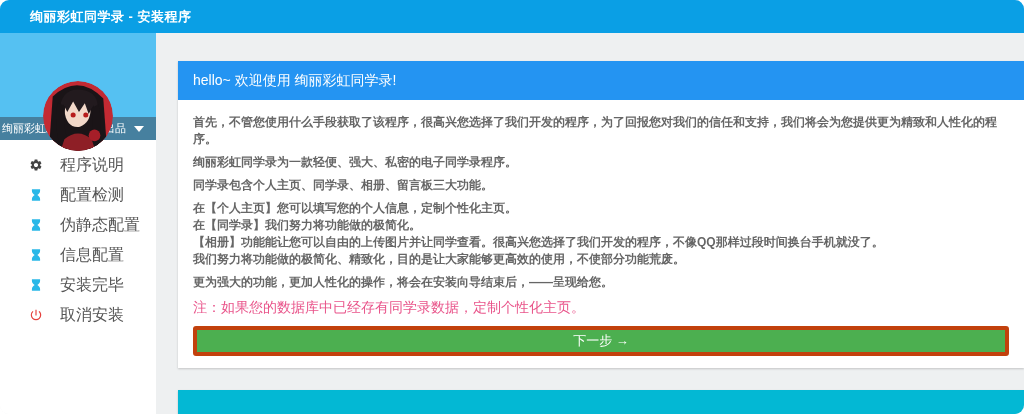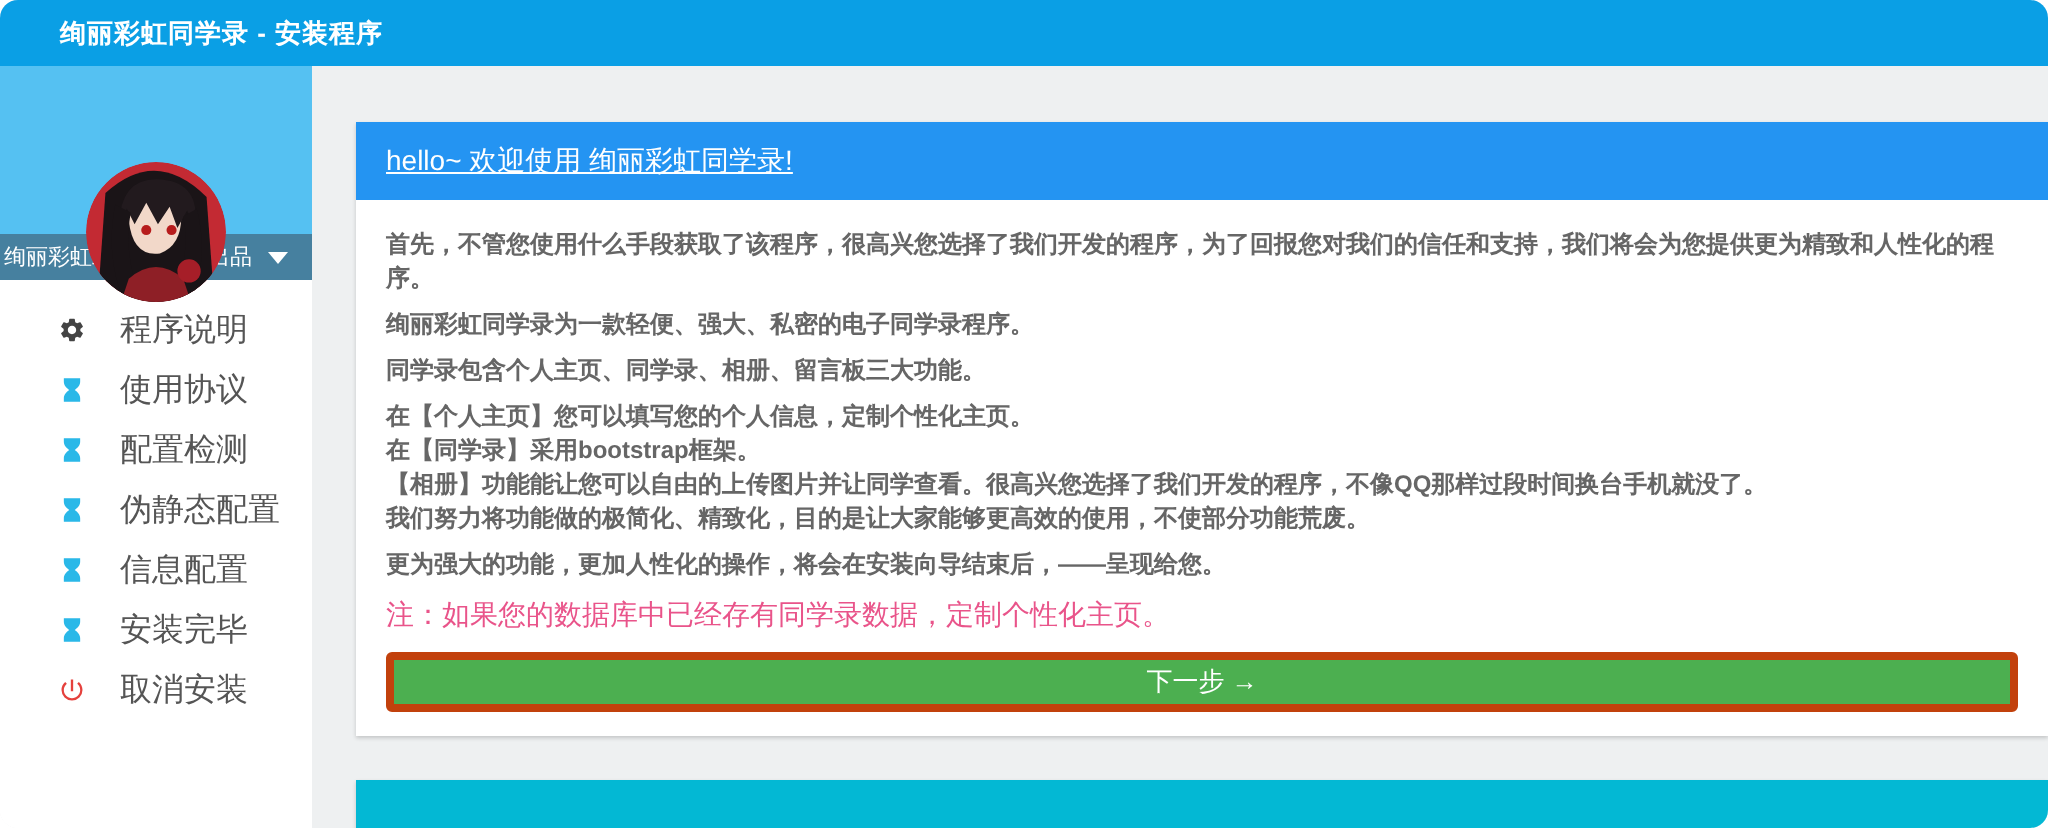--- a/index.html
+++ b/index.html
@@ -36,21 +36,21 @@
   .menu-item .ic svg { width:14px; height:14px; display:block; }
   .menu-item .txt { font-size:16px; color:#555; }
   .ic-gear  { color:#444; }
   .ic-hour  { color:#2ab8e8; }
   .ic-power { color:#e5413d; }
 
   
   .main { flex:1; background:#eef0f1; padding:28px 0 0 22px; overflow:hidden; }
   .panel { background:#fff; box-shadow:0 1px 2px rgba(0,0,0,.18); }
   .panel-heading { height:39px; display:flex; align-items:center; padding-left:15px; }
-  .panel-heading span { color:#fff; font-size:14px;text-decoration:underline; }
+  .panel-heading span { color:#fff; font-size:14px; }
   .ph-blue { background:#2494f2; }
   .ph-cyan { background:#03b8d4; }
   .panel-body { padding:14px 15px 12px; }
   .para { margin-bottom:6px;font-weight:bold; }
   .para div { font-size:12px; color:#666; line-height:17px; }
   .note { font-size:14px; color:#e9548a; line-height:20px; margin:4px 0 9px; }
   .btn-next { display:block; width:100%; height:30px; background:#4caf50;
               border:4px solid #c2410c; border-radius:3px; color:#fff;
               font-size:13px; cursor:pointer;
               font-family:"Liberation Sans","DejaVu Sans",sans-serif; }
@@ -105,28 +105,20 @@
               </svg>
           </span>
           <span class="txt">程序说明</span>
         </div>
         <div class="menu-item">
           <span class="ic ic-hour">
             <svg viewBox="0 0 24 24" fill="currentColor">
                 <path d="M5 2h14v3c0 3.1-2.3 5.3-4.7 7 2.4 1.7 4.7 3.9 4.7 7v3H5v-3c0-3.1 2.3-5.3 4.7-7C7.3 10.3 5 8.1 5 5V2z"></path>
               </svg>
           </span>
-          <span class="txt">使用协议</span>
-        </div>
-        <div class="menu-item">
-          <span class="ic ic-hour">
-            <svg viewBox="0 0 24 24" fill="currentColor">
-                <path d="M5 2h14v3c0 3.1-2.3 5.3-4.7 7 2.4 1.7 4.7 3.9 4.7 7v3H5v-3c0-3.1 2.3-5.3 4.7-7C7.3 10.3 5 8.1 5 5V2z"></path>
-              </svg>
-          </span>
           <span class="txt">配置检测</span>
         </div>
         <div class="menu-item">
           <span class="ic ic-hour">
             <svg viewBox="0 0 24 24" fill="currentColor">
                 <path d="M5 2h14v3c0 3.1-2.3 5.3-4.7 7 2.4 1.7 4.7 3.9 4.7 7v3H5v-3c0-3.1 2.3-5.3 4.7-7C7.3 10.3 5 8.1 5 5V2z"></path>
               </svg>
           </span>
           <span class="txt">伪静态配置</span>
         </div>
@@ -168,21 +160,21 @@
             <div>首先，不管您使用什么手段获取了该程序，很高兴您选择了我们开发的程序，为了回报您对我们的信任和支持，我们将会为您提供更为精致和人性化的程序。</div>
           </div>
           <div class="para">
             <div>绚丽彩虹同学录为一款轻便、强大、私密的电子同学录程序。</div>
           </div>
           <div class="para">
             <div>同学录包含个人主页、同学录、相册、留言板三大功能。</div>
           </div>
           <div class="para">
             <div>在【个人主页】您可以填写您的个人信息，定制个性化主页。</div>
-            <div>在【同学录】采用bootstrap框架。</div>
+            <div>在【同学录】我们努力将功能做的极简化。</div>
             <div>【相册】功能能让您可以自由的上传图片并让同学查看。很高兴您选择了我们开发的程序，不像QQ那样过段时间换台手机就没了。</div>
             <div>我们努力将功能做的极简化、精致化，目的是让大家能够更高效的使用，不使部分功能荒废。</div>
           </div>
           <div class="para">
             <div>更为强大的功能，更加人性化的操作，将会在安装向导结束后，——呈现给您。</div>
           </div>
           <div class="note">注：如果您的数据库中已经存有同学录数据，定制个性化主页。</div>
           <button class="btn-next">下一步 →</button>
         </div>
       </section>

